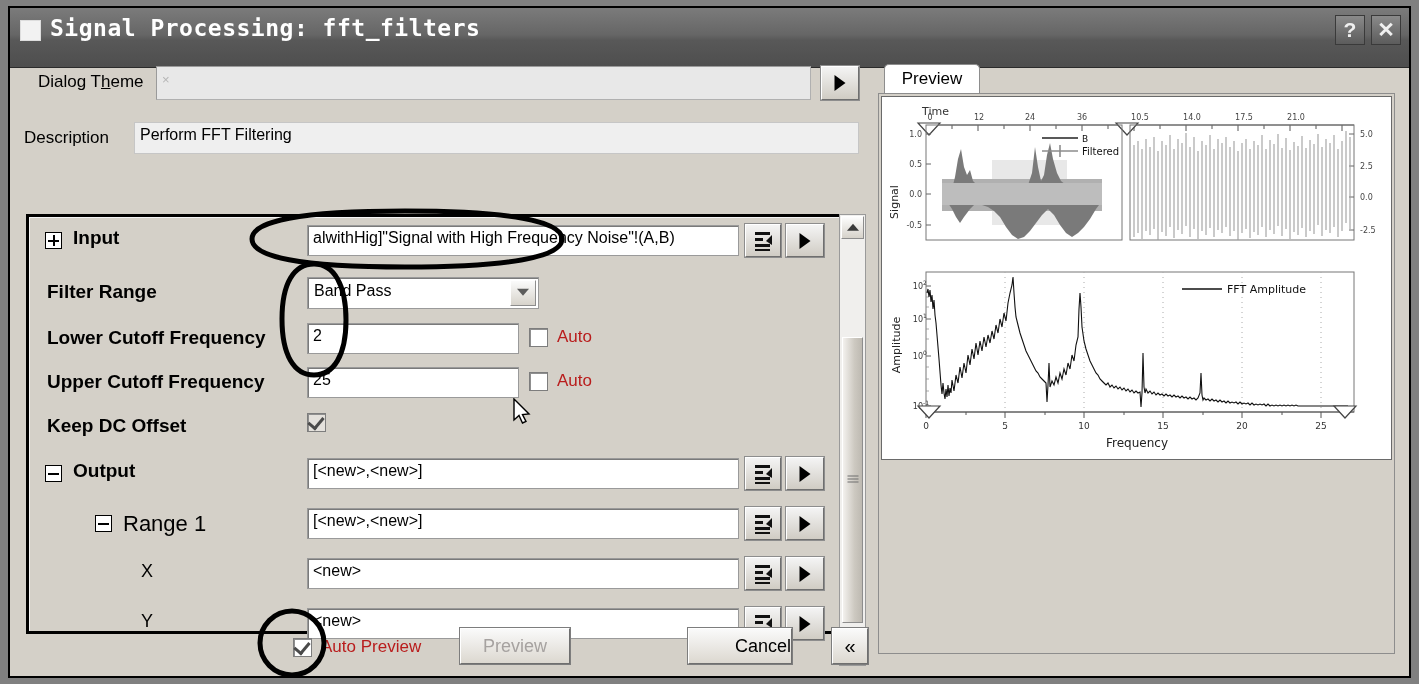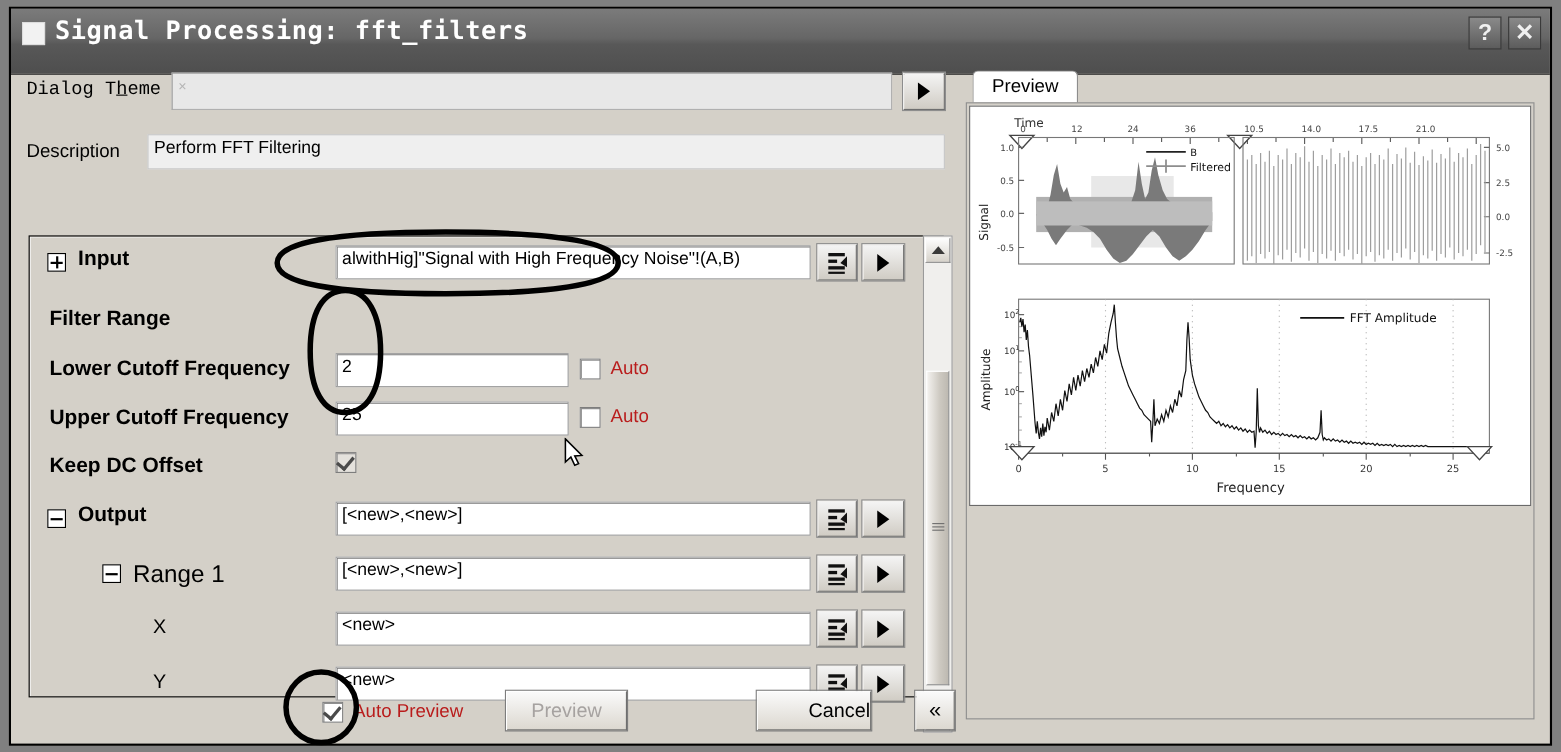--- a/index.html
+++ b/index.html
@@ -41,21 +41,21 @@
   .arrowbtn .tri{position:absolute;left:50%;top:50%;transform:translate(-50%,-50%);
                  width:0;height:0;border-left:11px solid #000;border-top:8px solid transparent;
                  border-bottom:8px solid transparent;}
 
   .rangebtn{position:absolute;background:linear-gradient(180deg,#f4f4f4,#d0ccc4);
             border:1px solid #fff;border-right-color:#6f6f6f;border-bottom-color:#6f6f6f;
             box-sizing:border-box;outline:1px solid #8d8d8d;}
 
   
   .groupbox{position:absolute;left:16px;top:162px;width:832px;height:420px;
-            background:#d4d0c8;border:1px solid #000000;box-sizing:border-box;
+            background:#d4d0c8;border:3px solid #000000;box-sizing:border-box;
             box-shadow:inset 1px 1px 0 #f4f4f4;}
 
   .treebox{position:absolute;width:17px;height:17px;background:#fff;border:1px solid #000;box-sizing:border-box;}
   .treebox:before{content:"";position:absolute;left:2px;top:7px;width:11px;height:2px;background:#000;}
   .treebox.plus:after{content:"";position:absolute;left:7px;top:2px;width:2px;height:11px;background:#000;}
 
   .bold{font-weight:bold;}
 
   .combo{position:absolute;background:#fff;border:1px solid #9a9a9a;box-sizing:border-box;
          box-shadow:inset 1px 1px 0 #7a7a7a;font-size:16px;padding:4px 6px;color:#000;}
@@ -122,21 +122,21 @@
 
   <div class="titlebar">
     <div class="title-icon"></div>
     <div class="title-text">Signal Processing: fft_filters</div>
     <div class="tbtn help">?</div>
     <div class="tbtn close">✕</div>
   </div>
 
   <div class="leftpane">
 
-    <div class="rowlabel" style="left:14px;top:20px;font-family:Liberation Mono, monospace;">Dialog T<u>h</u>eme</div>
+    <div class="rowlabel" style="left:28px;top:20px;">Dialog T<u>h</u>eme</div>
     <div class="flatfield" style="left:146px;top:14px;width:655px;height:34px;">
       <span class="theme-ph">×</span>
     </div>
     <div class="arrowbtn" style="left:811px;top:14px;width:38px;height:34px;">
       <span class="tri"></span>
     </div>
 
     <div class="rowlabel" style="left:14px;top:76px;">Description</div>
     <div class="flatfield" style="left:124px;top:70px;width:725px;height:32px;background:#efefef;border-color:#c6c6c6;">
       <span>Perform FFT Filtering</span>
@@ -156,20 +156,26 @@
           <rect x="9" y="19" width="15" height="3" fill="#111"></rect>
           <rect x="9" y="24" width="15" height="2" fill="#111"></rect>
           <path d="M26 10 L26 20 L20 16 Z" fill="#111"></path>
         </svg>
       </div>
       <div class="arrowbtn" style="left:757px;top:7px;width:38px;height:33px;">
         <span class="tri"></span>
       </div>
 
       <div class="rowlabel bold" style="left:18px;top:64px;font-size:19px;">Filter Range</div>
+      <div class="combo" style="left:278px;top:60px;width:232px;height:32px;">
+        <span>Band Pass</span>
+        <span class="combo-btn">
+          <span class="chev"></span>
+        </span>
+      </div>
 
       <div class="rowlabel bold" style="left:18px;top:110px;font-size:19px;">Lower Cutoff Frequency</div>
       <div class="whitefield" style="left:278px;top:106px;width:212px;height:31px;">
         <span>2</span>
       </div>
       <span class="cbox" style="left:500px;top:111px;"></span>
       <span class="cblabel" style="left:528px;top:110px;">Auto</span>
 
       <div class="rowlabel bold" style="left:18px;top:154px;font-size:19px;">Upper Cutoff Frequency</div>
       <div class="whitefield" style="left:278px;top:150px;width:212px;height:31px;">

